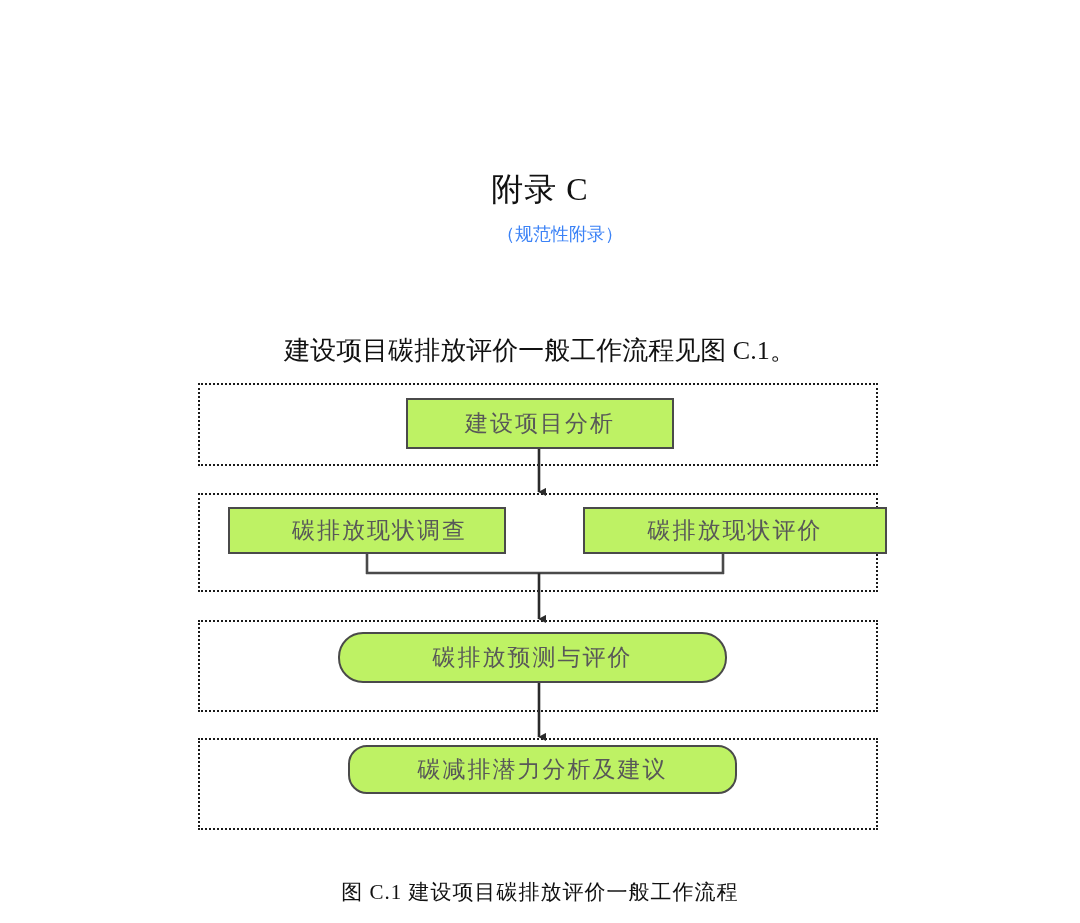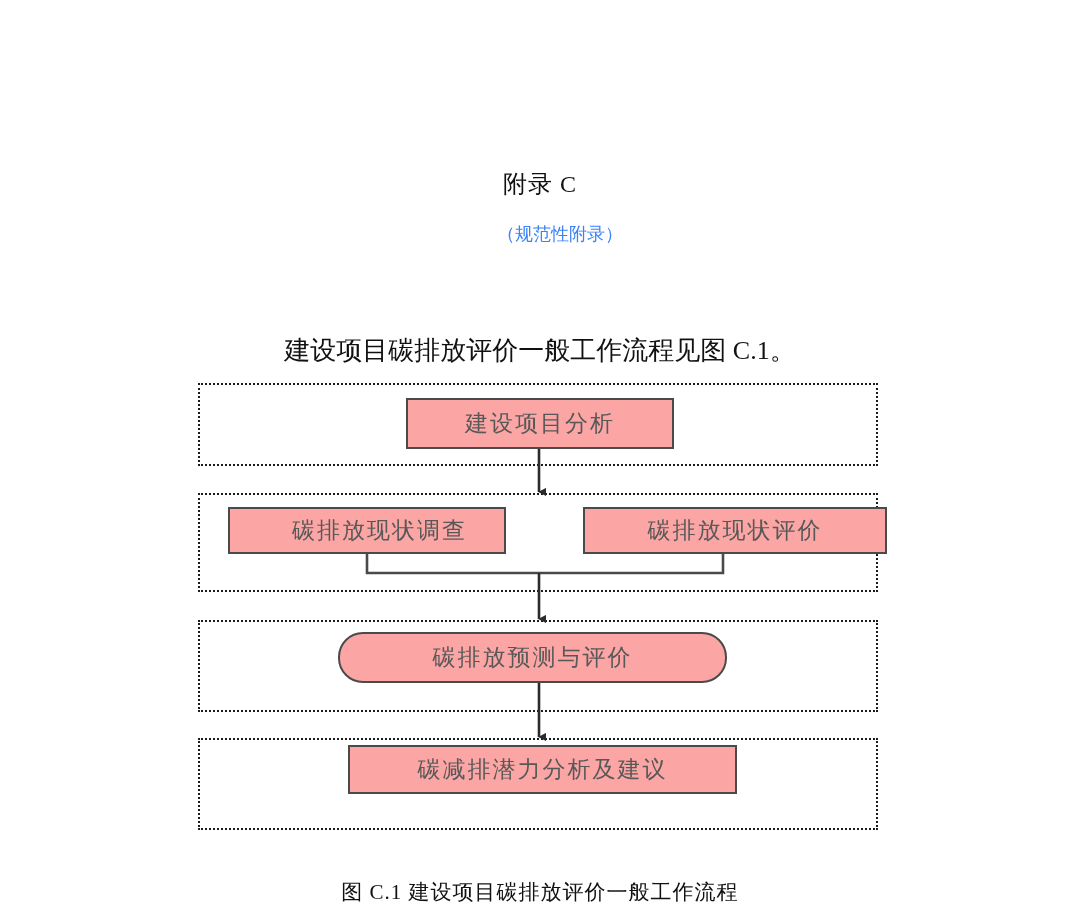--- a/index.html
+++ b/index.html
@@ -23,21 +23,21 @@
 
   
   .heading-block {
     position: absolute;
     left: 0;
     right: 0;
     text-align: center;
   }
   .h-appendix {
     top: 168px;
-    font-size: 24px;
+    font-size: 32px;
     letter-spacing: 1px;
     color: #111;
   }
   .h-subtitle {
     top: 222px;
     font-size: 18px;
     color: #3b82f6;
     padding-left: 40px;
   }
   .h-topic {
@@ -72,34 +72,34 @@
   }
   .stage-1 { left: 198px; top: 383px; width: 680px; height: 83px; }
   .stage-2 { left: 198px; top: 493px; width: 680px; height: 99px; }
   .stage-3 { left: 198px; top: 620px; width: 680px; height: 92px; }
   .stage-4 { left: 198px; top: 738px; width: 680px; height: 92px; }
 
   .node {
     position: absolute;
     border: 2px solid #4a4a4a;
     box-sizing: border-box;
-    background: #fca5a5;
+    background: #bef264;
     display: flex;
     align-items: center;
     justify-content: center;
     font-size: 23px;
     color: #585858;
     letter-spacing: 2px;
     white-space: nowrap;
   }
   .node-analysis  { left: 406px; top: 398px; width: 268px; height: 51px; }
   .node-survey    { left: 228px; top: 507px; width: 278px; height: 47px; padding-left: 25px; }
   .node-current   { left: 583px; top: 507px; width: 304px; height: 47px; }
   .node-forecast  { left: 338px; top: 632px; width: 389px; height: 51px; border-radius: 25px; }
-  .node-potential { left: 348px; top: 745px; width: 389px; height: 49px; }
+  .node-potential { left: 348px; top: 745px; width: 389px; height: 49px; border-radius: 19px; }
 
   
   .connectors {
     position: absolute;
     left: 0;
     top: 0;
     width: 1080px;
     height: 923px;
     pointer-events: none;
   }

